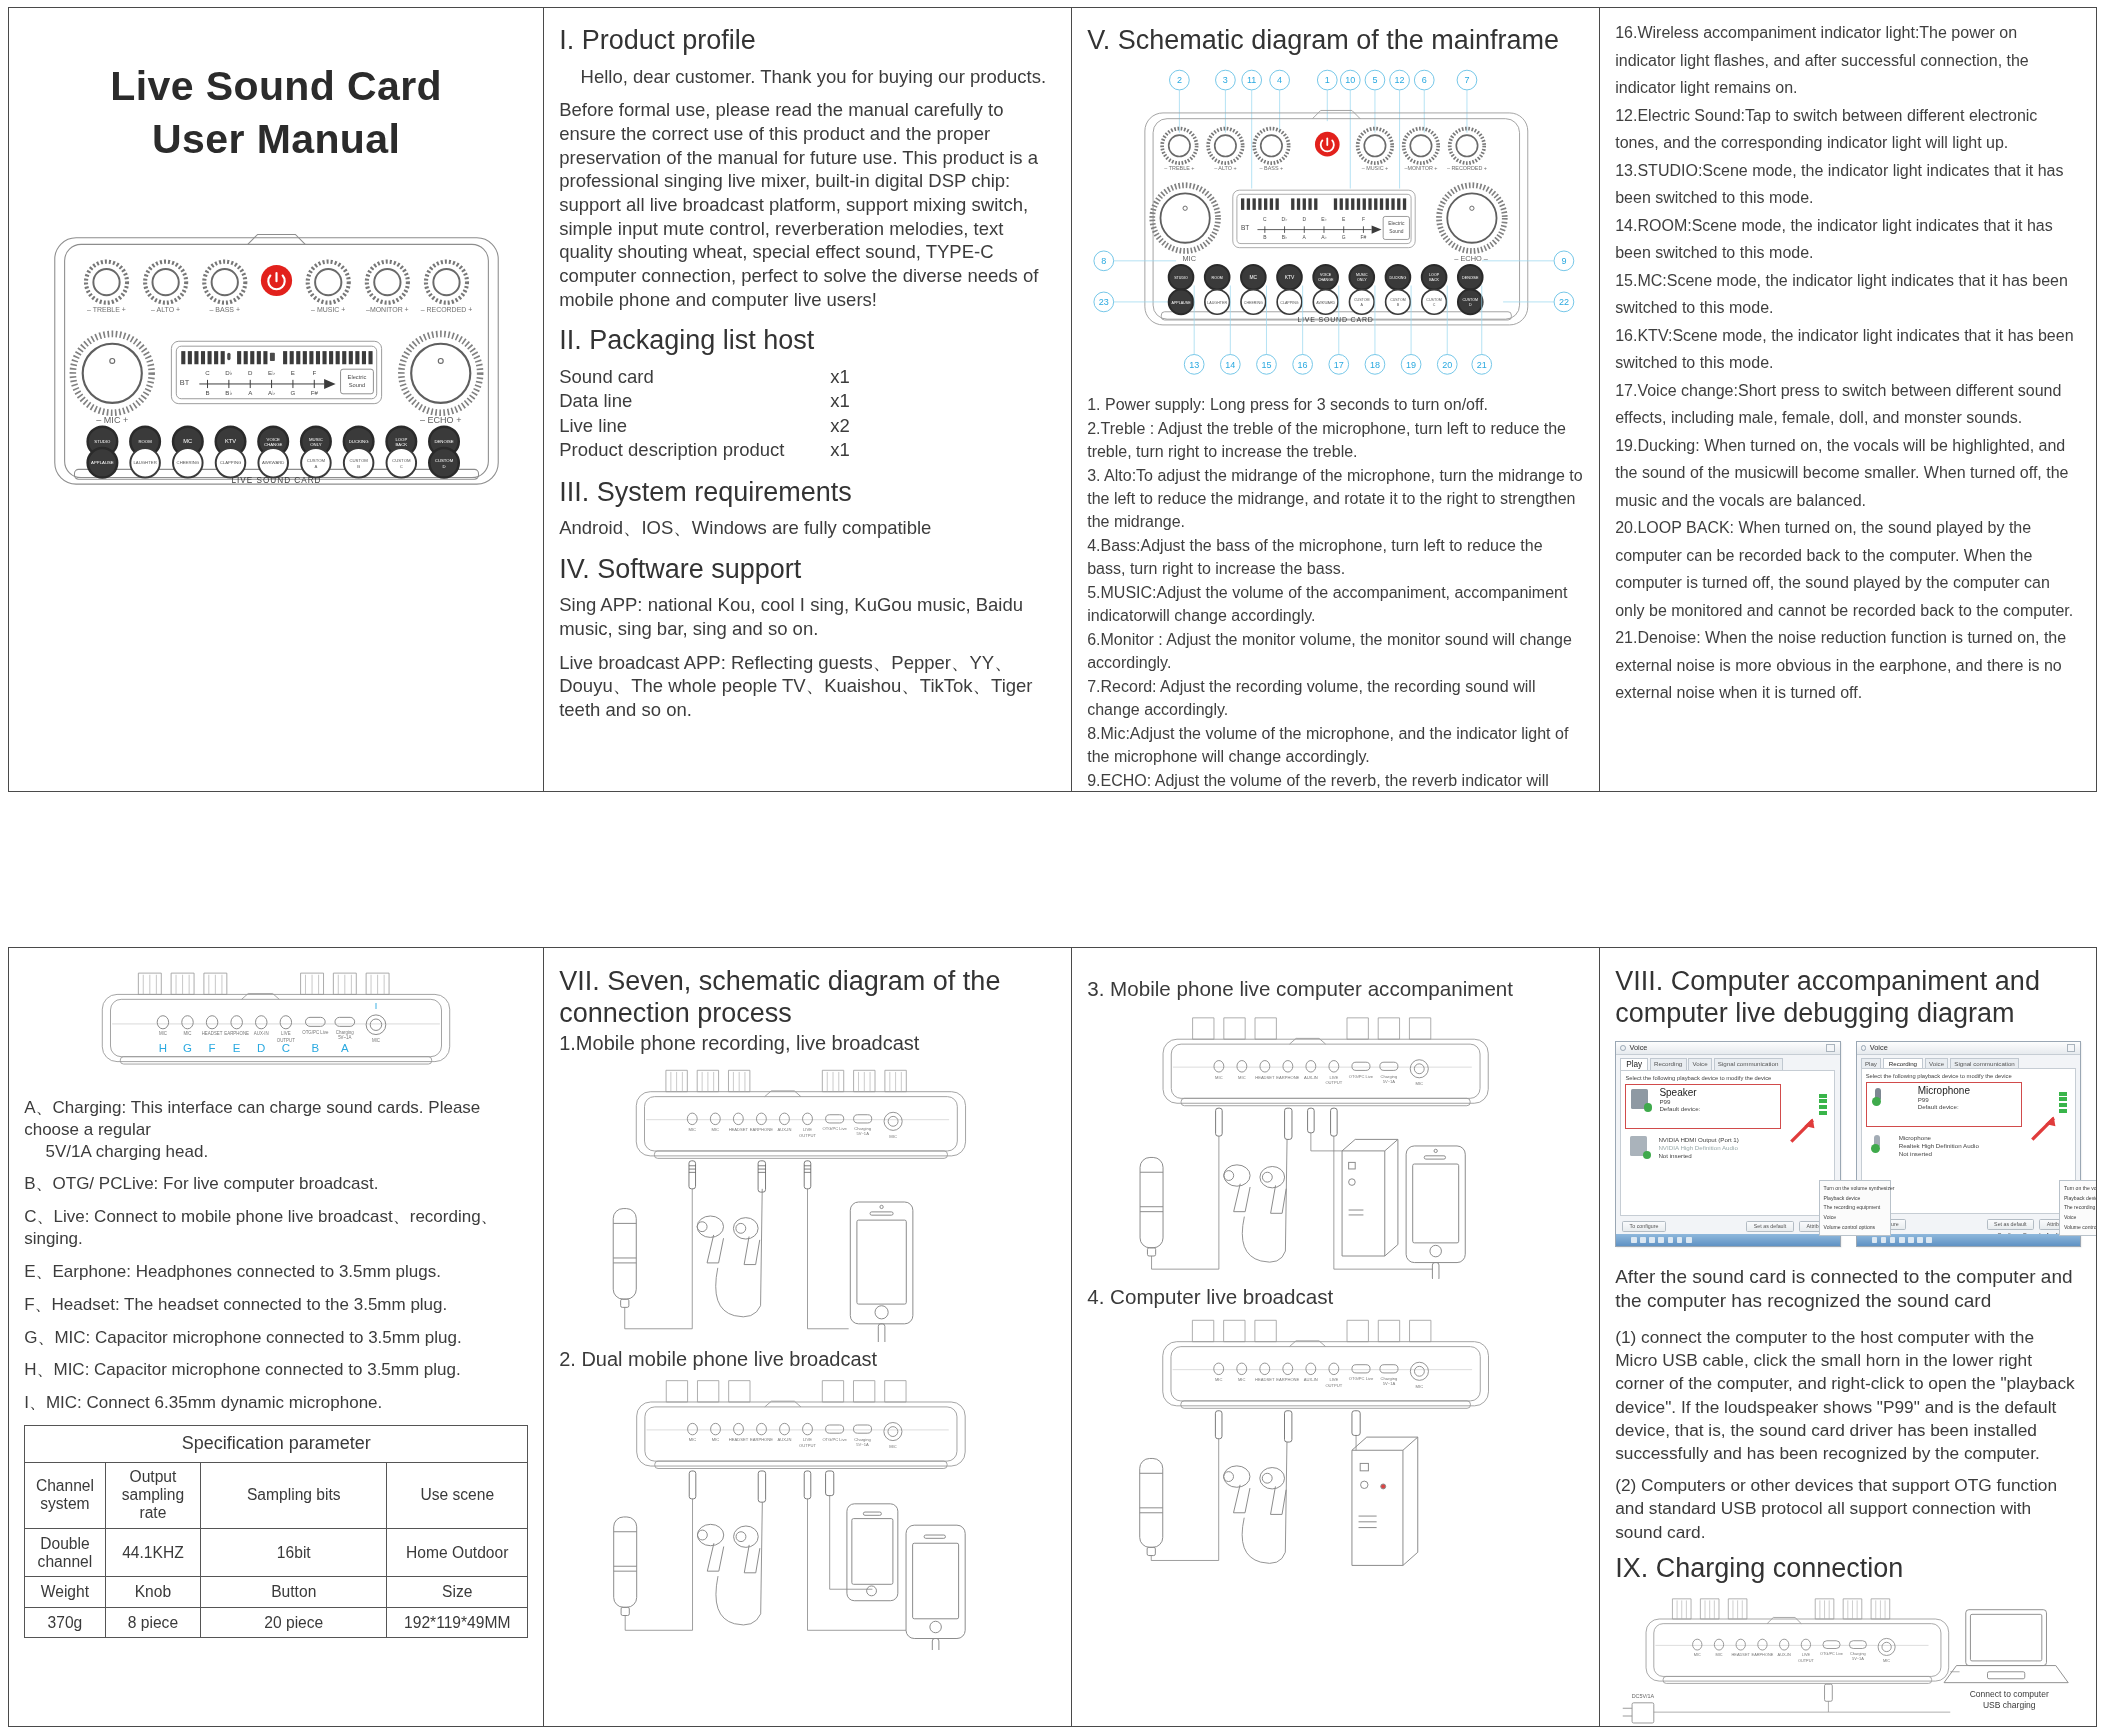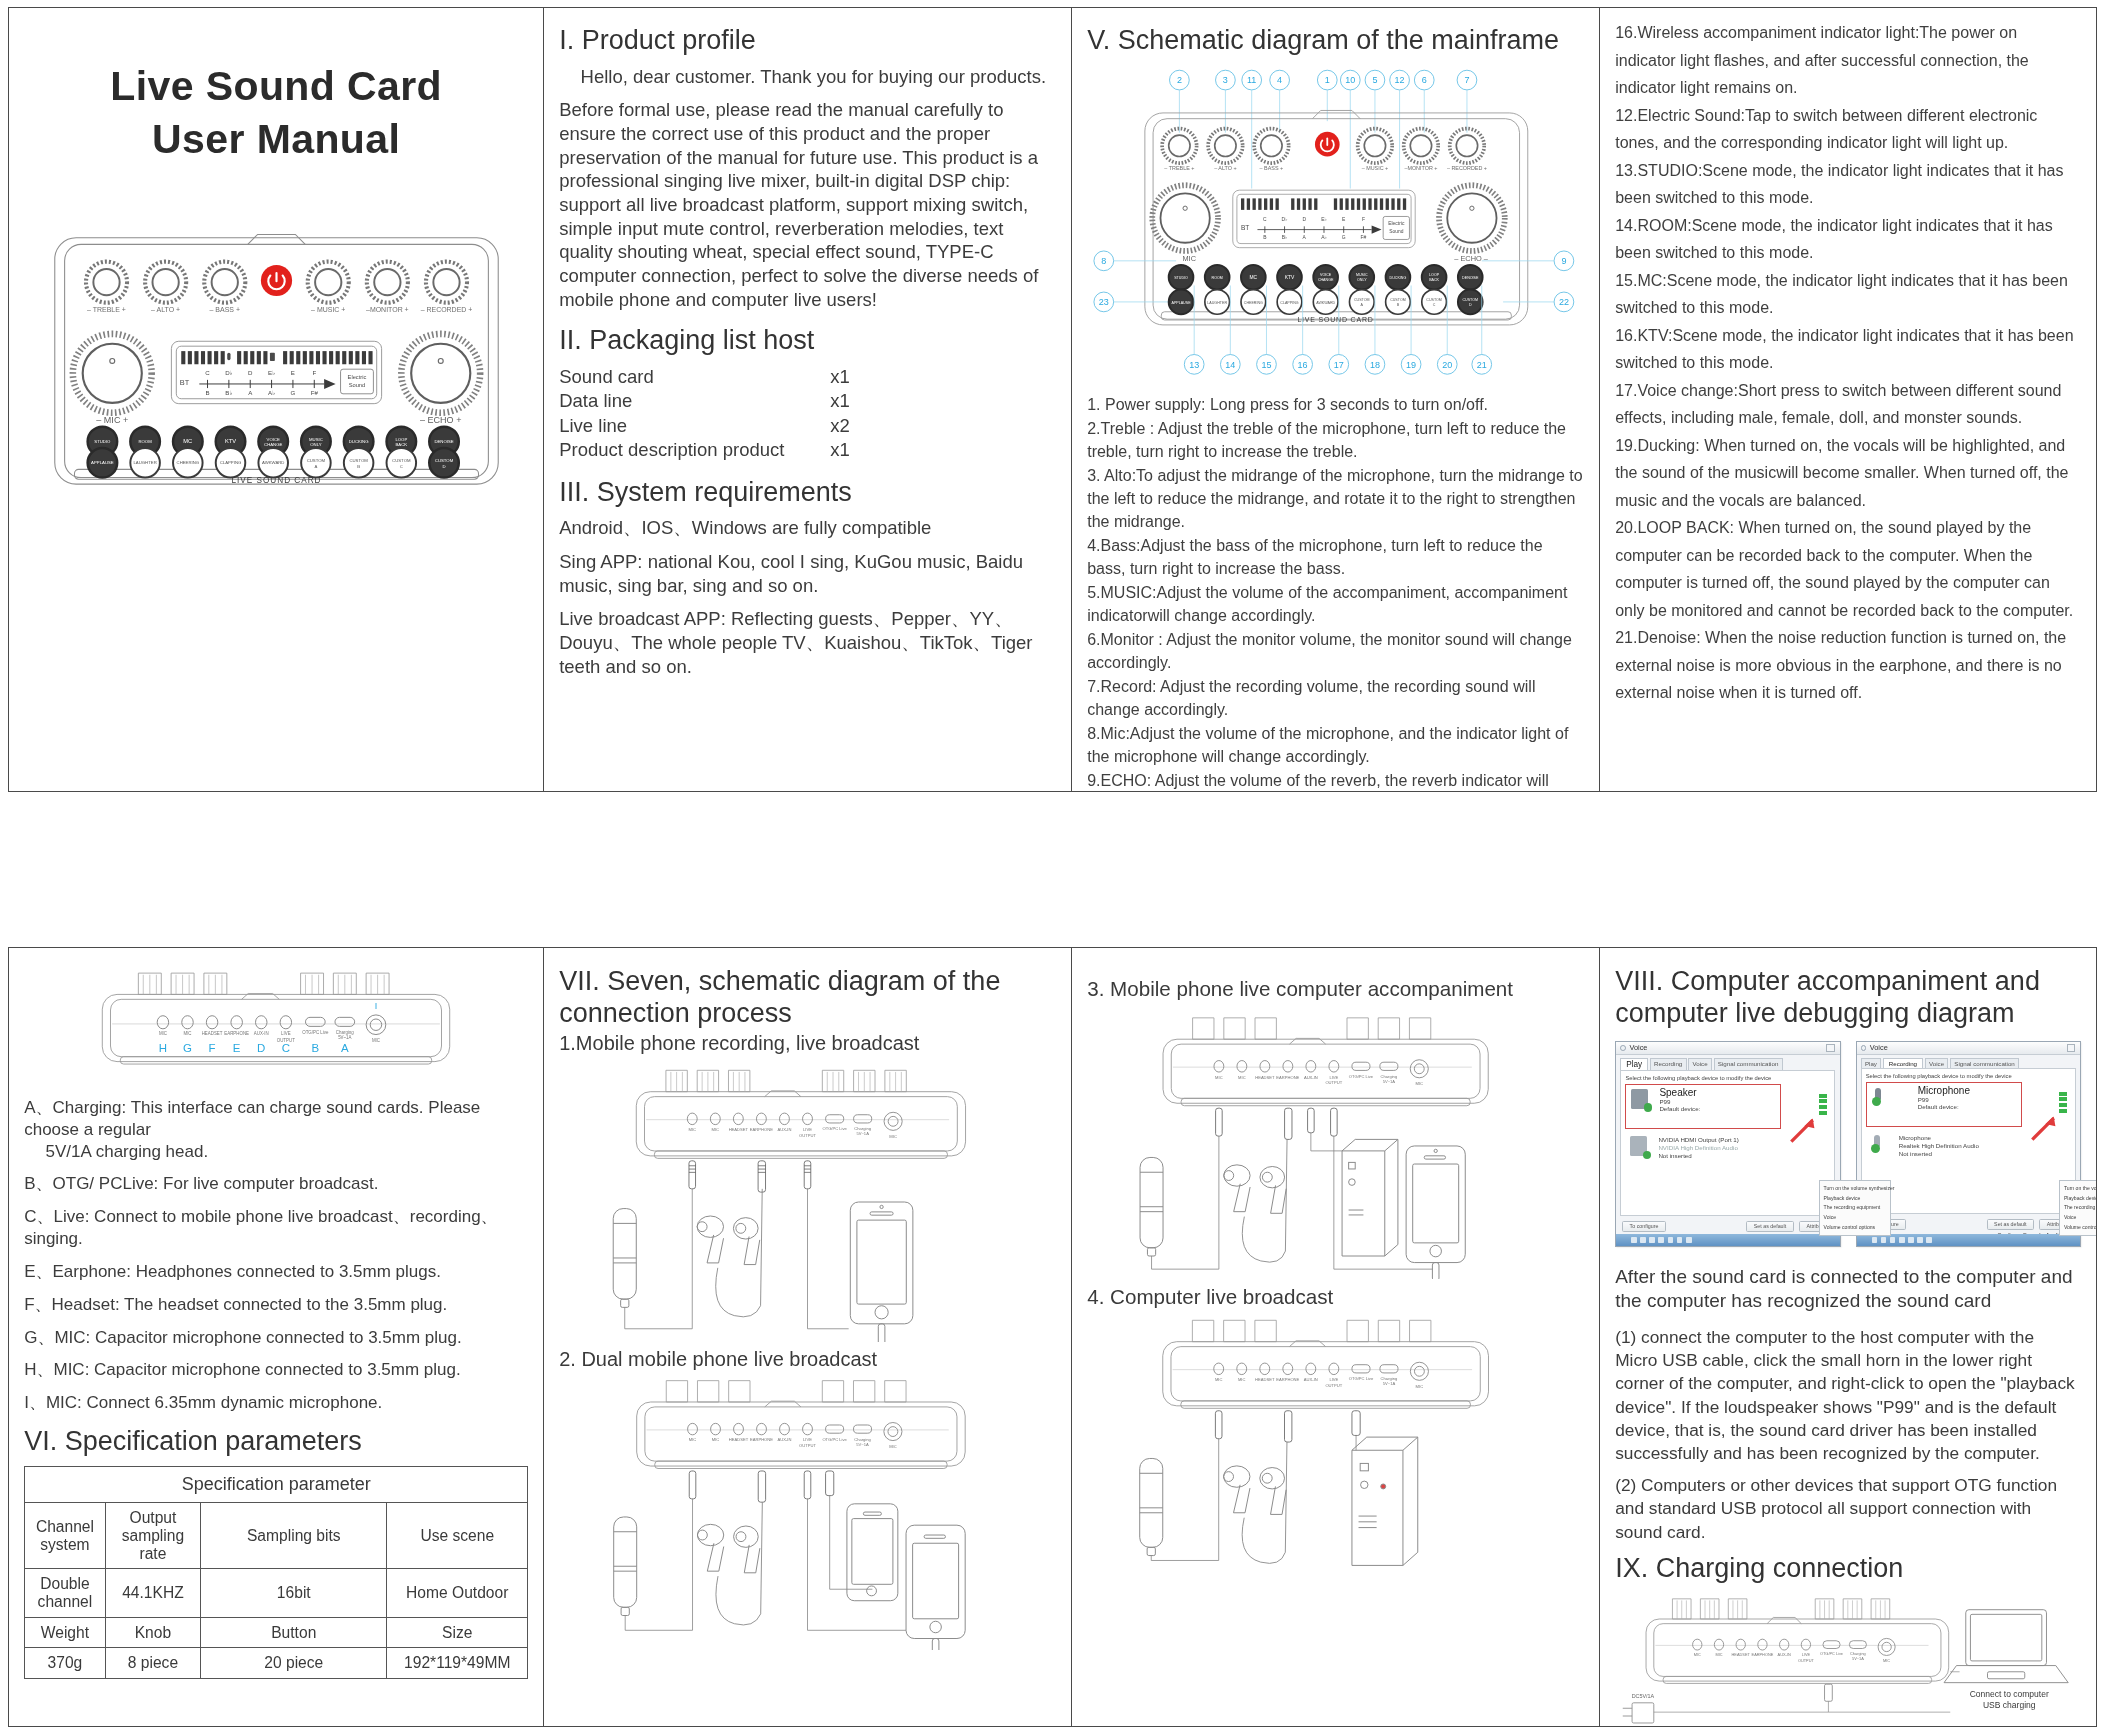--- a/index.html
+++ b/index.html
@@ -389,20 +389,21 @@
         </div>
         <div class="pack-row">
           <span class="nm">Product description product</span>
           <span class="qty">x1</span>
         </div>
       </div>
 
       <h2 class="sec tight">III. System requirements</h2>
       <p class="body">Android、IOS、Windows are fully compatible</p>
 
+      <h2 class="sec tight">IV. Software support</h2>
       <p class="body">Sing APP: national Kou, cool I sing, KuGou music, Baidu music, sing bar, sing and so on.</p>
       <p class="body">Live broadcast APP: Reflecting guests、Pepper、YY、Douyu、The whole people TV、Kuaishou、TikTok、Tiger teeth and so on.</p>
     </div>
 
     <div class="panel p3">
       <h2 class="sec">V. Schematic diagram of the mainframe</h2>
 
       <div class="device-wrap">
         <svg width="493" height="321" viewBox="0 0 600 390">
 
@@ -759,21 +760,20 @@
         <p><span>A、</span><span>Charging: This interface can charge sound cards. Please choose a regular</span><span class="cont">5V/1A charging head.</span></p>
         <p><span>B、</span><span>OTG/ PCLive: For live computer broadcast.</span></p>
         <p><span>C、</span><span>Live: Connect to mobile phone live broadcast、recording、singing.</span></p>
         <p><span>E、</span><span>Earphone: Headphones connected to 3.5mm plugs.</span></p>
         <p><span>F、</span><span>Headset: The headset connected to the 3.5mm plug.</span></p>
         <p><span>G、</span><span>MIC: Capacitor microphone connected to 3.5mm plug.</span></p>
         <p><span>H、</span><span>MIC: Capacitor microphone connected to 3.5mm plug.</span></p>
         <p><span>I、</span><span>MIC: Connect 6.35mm dynamic microphone.</span></p>
       </div>
 
-      <h2 class="sec" style="margin-top:5px">VI. Specification parameters</h2>
 
       <table class="spec">
         <colgroup>
             <col class="colA">
             <col class="colB">
             <col class="colC">
             <col class="colD">
           </colgroup>
         <tbody>
             <tr>

